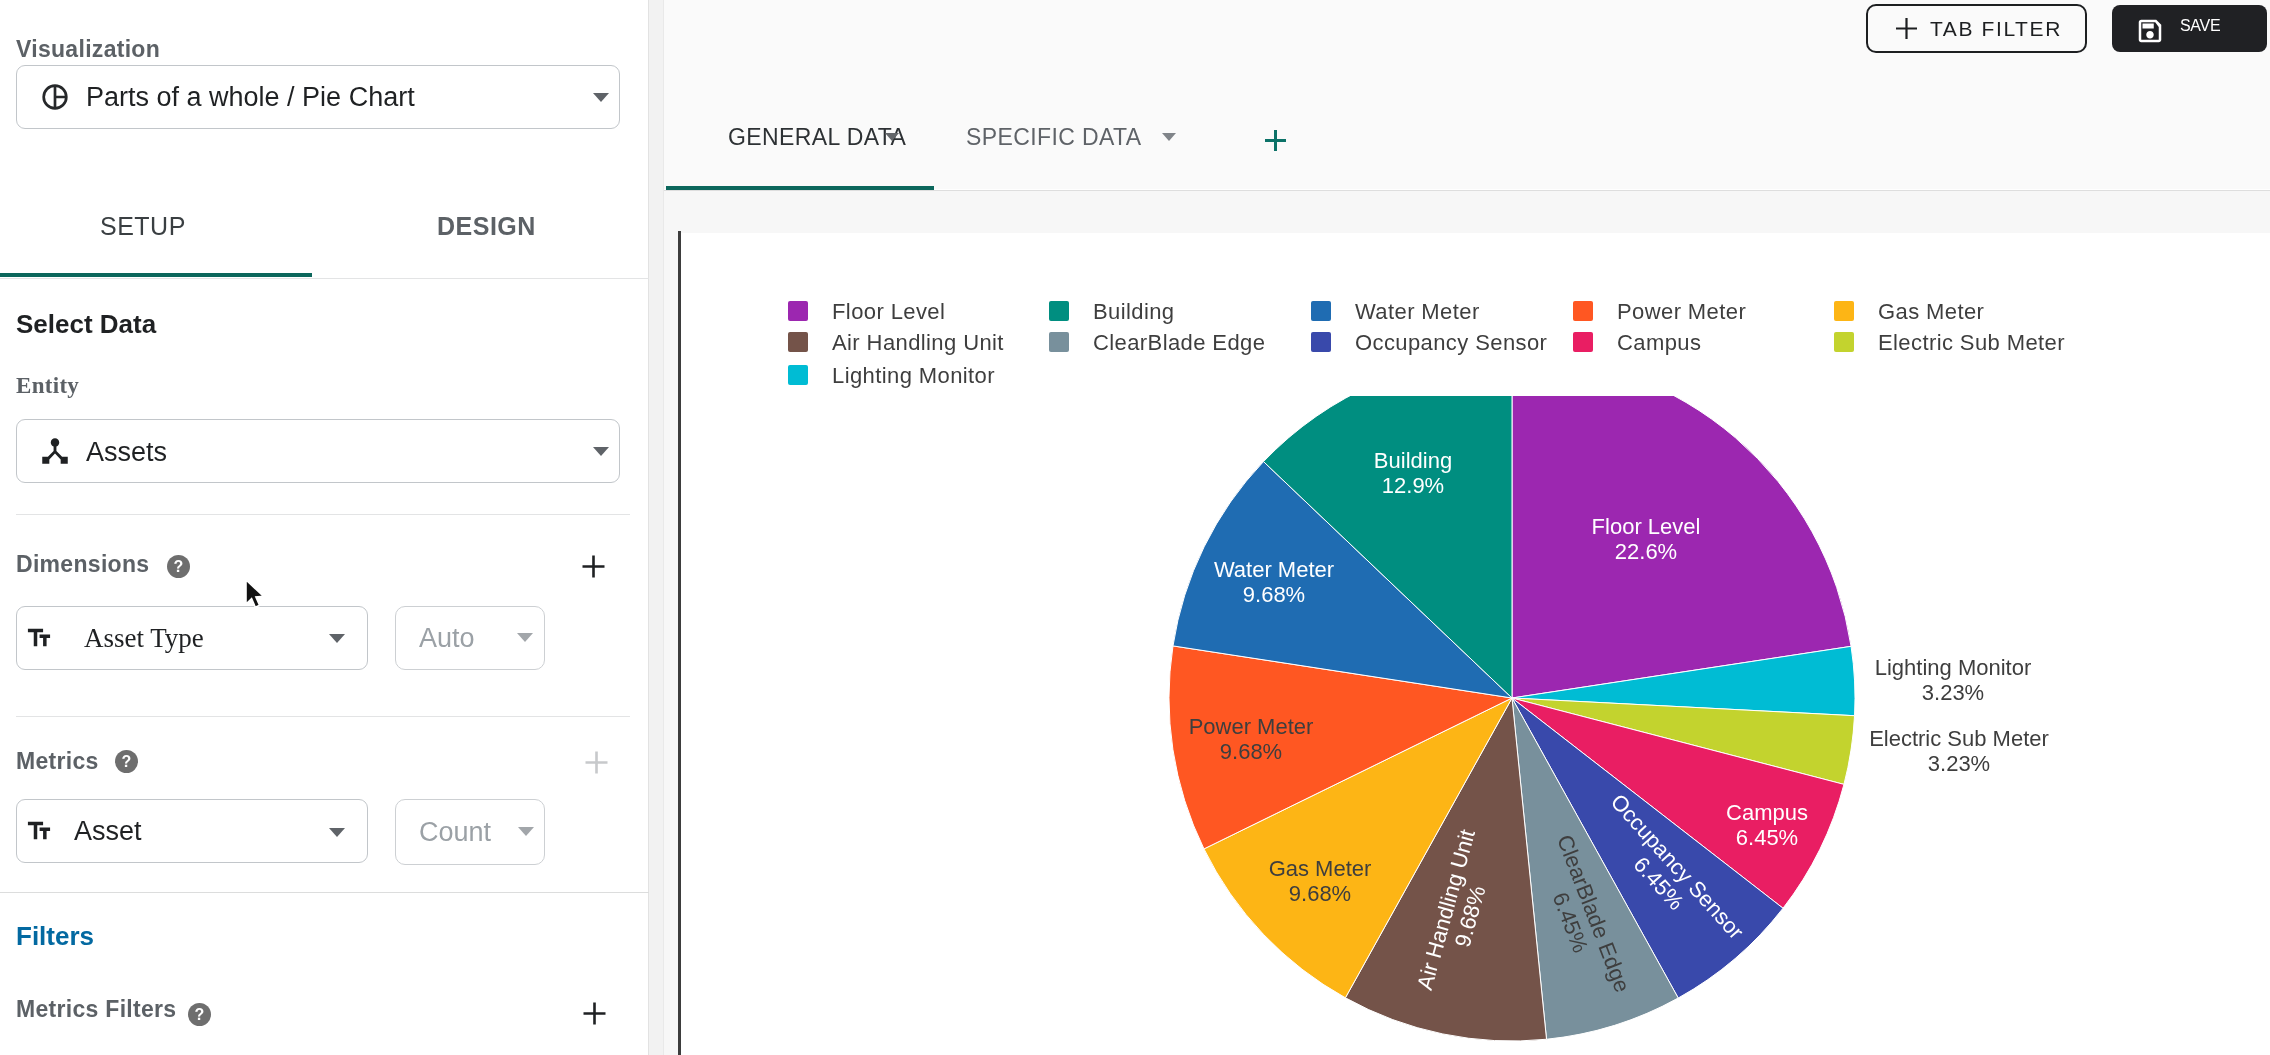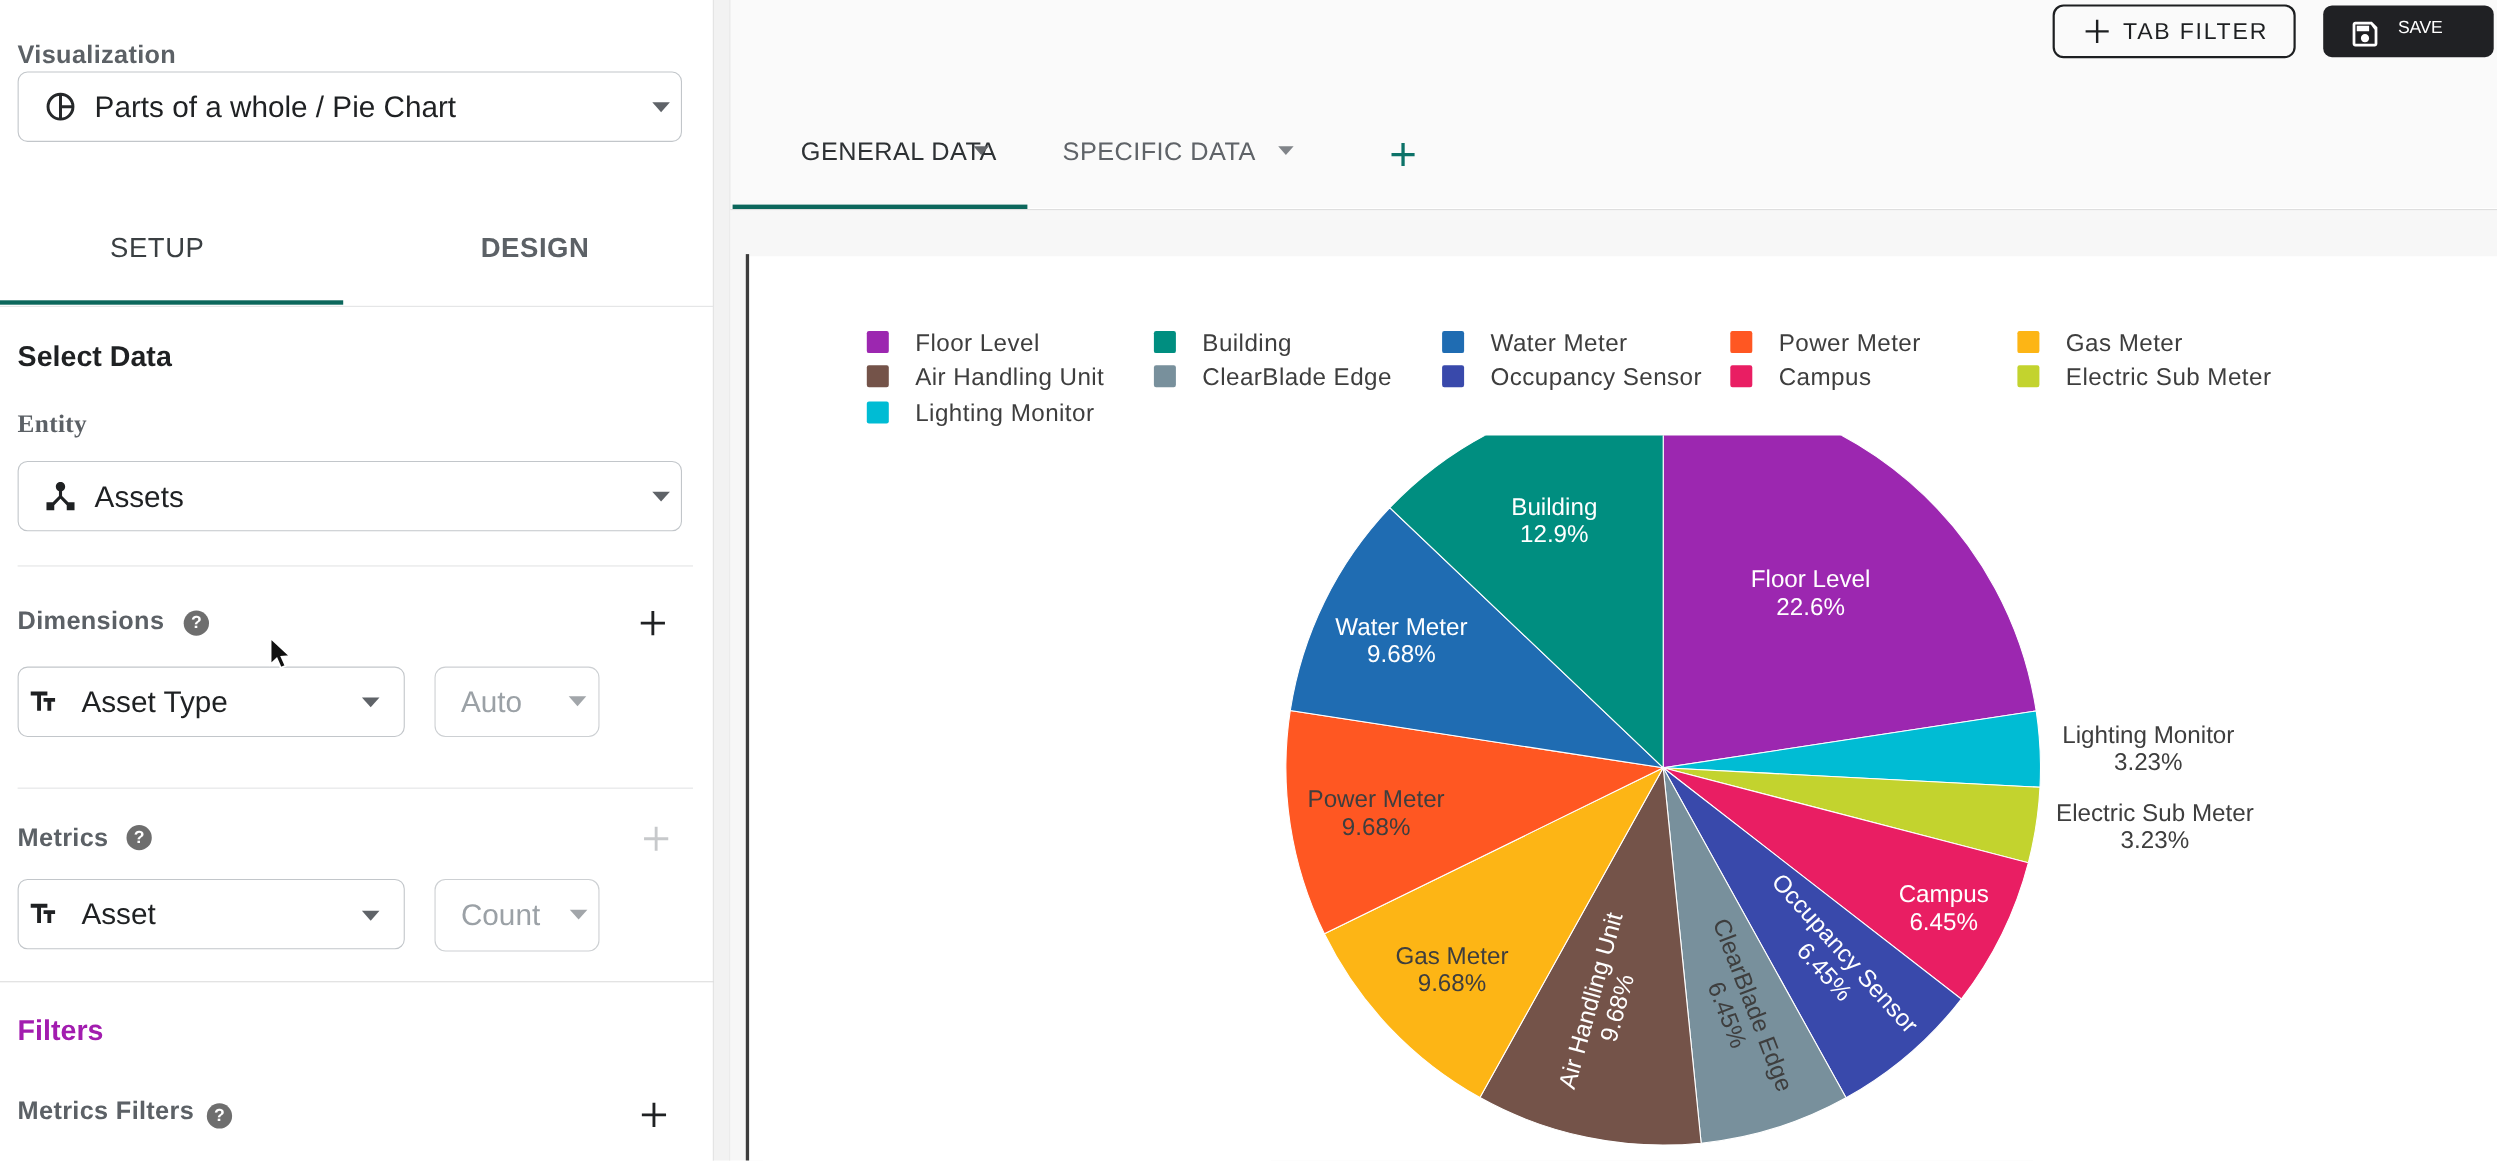--- a/index.html
+++ b/index.html
@@ -135,21 +135,21 @@
   <div class="abs" style="left:16px;top:551px;font-size:23px;font-weight:700;color:#5c6166;letter-spacing:.3px;">Dimensions</div>
   <div class="help" style="left:167px;top:555px;">?</div>
   <svg class="abs" style="left:580px;top:553px" width="27" height="27" viewBox="0 0 27 27">
     <path d="M13.5 2.5 V24.5 M2.5 13.5 H24.5" stroke="#1f2123" stroke-width="2.6" fill="none"></path>
   </svg>
 
   <div class="selbox" style="left:16px;top:606px;width:352px;height:64px;"></div>
   <svg class="abs" style="left:25px;top:624px" width="28" height="28" viewBox="0 0 24 24">
     <path fill="#1f2123" d="M2.5 4v3h5v12h3V7h5V4h-13zm19 5h-9v3h3v7h3v-7h3V9z"></path>
   </svg>
-  <div class="seltext" style="left:74px;top:623px;">Asset Type</div>
+  <div class="seltext" style="left:84px;top:623px;font-family:Liberation Serif, serif;">Asset Type</div>
   <div class="caret" style="left:329px;top:634px;"></div>
   <div class="selbox" style="left:395px;top:606px;width:150px;height:64px;border-color:#cdd0d3;border-radius:10px;"></div>
   <div class="seltext" style="left:419px;top:623px;color:#9ba1a6;">Auto</div>
   <div class="caret" style="left:517px;top:633px;border-top-color:#a2a6aa;"></div>
 
   <div class="divider" style="left:16px;top:716px;width:614px;"></div>
   <div class="abs" style="left:16px;top:748px;font-size:23px;font-weight:700;color:#5c6166;letter-spacing:.3px;">Metrics</div>
   <div class="help" style="left:115px;top:750px;">?</div>
   <svg class="abs" style="left:583px;top:749px" width="27" height="27" viewBox="0 0 27 27">
     <path d="M13.5 2.5 V24.5 M2.5 13.5 H24.5" stroke="#c7c9cb" stroke-width="2.6" fill="none"></path>
@@ -159,21 +159,21 @@
   <svg class="abs" style="left:25px;top:817px" width="28" height="28" viewBox="0 0 24 24">
     <path fill="#1f2123" d="M2.5 4v3h5v12h3V7h5V4h-13zm19 5h-9v3h3v7h3v-7h3V9z"></path>
   </svg>
   <div class="seltext" style="left:74px;top:816px;">Asset</div>
   <div class="caret" style="left:329px;top:828px;"></div>
   <div class="selbox" style="left:395px;top:799px;width:150px;height:66px;border-color:#cdd0d3;border-radius:10px;"></div>
   <div class="seltext" style="left:419px;top:817px;color:#9ba1a6;">Count</div>
   <div class="caret" style="left:518px;top:827px;border-top-color:#a2a6aa;"></div>
 
   <div class="divider" style="left:0;top:892px;width:649px;background:#dcdddd;"></div>
-  <div class="abs" style="left:16px;top:921px;font-size:26px;font-weight:700;color:#a21caf;">Filters</div>
+  <div class="abs" style="left:16px;top:921px;font-size:26px;font-weight:700;color:#0369a1;">Filters</div>
   <div class="abs" style="left:16px;top:996px;font-size:23px;font-weight:700;color:#5c6166;letter-spacing:.3px;">Metrics Filters</div>
   <div class="help" style="left:188px;top:1003px;">?</div>
   <svg class="abs" style="left:581px;top:1000px" width="27" height="27" viewBox="0 0 27 27">
     <path d="M13.5 2.5 V24.5 M2.5 13.5 H24.5" stroke="#1f2123" stroke-width="2.6" fill="none"></path>
   </svg>
 
   <svg class="abs" style="left:244px;top:579px" width="26" height="34" viewBox="0 0 26 34">
     <path d="M2 1 L2 25 L7.6 19.6 L11.3 28.2 L15.6 26.3 L11.9 18 L19.6 17.4 Z" fill="#111" stroke="#fff" stroke-width="1.6"></path>
   </svg>
 

